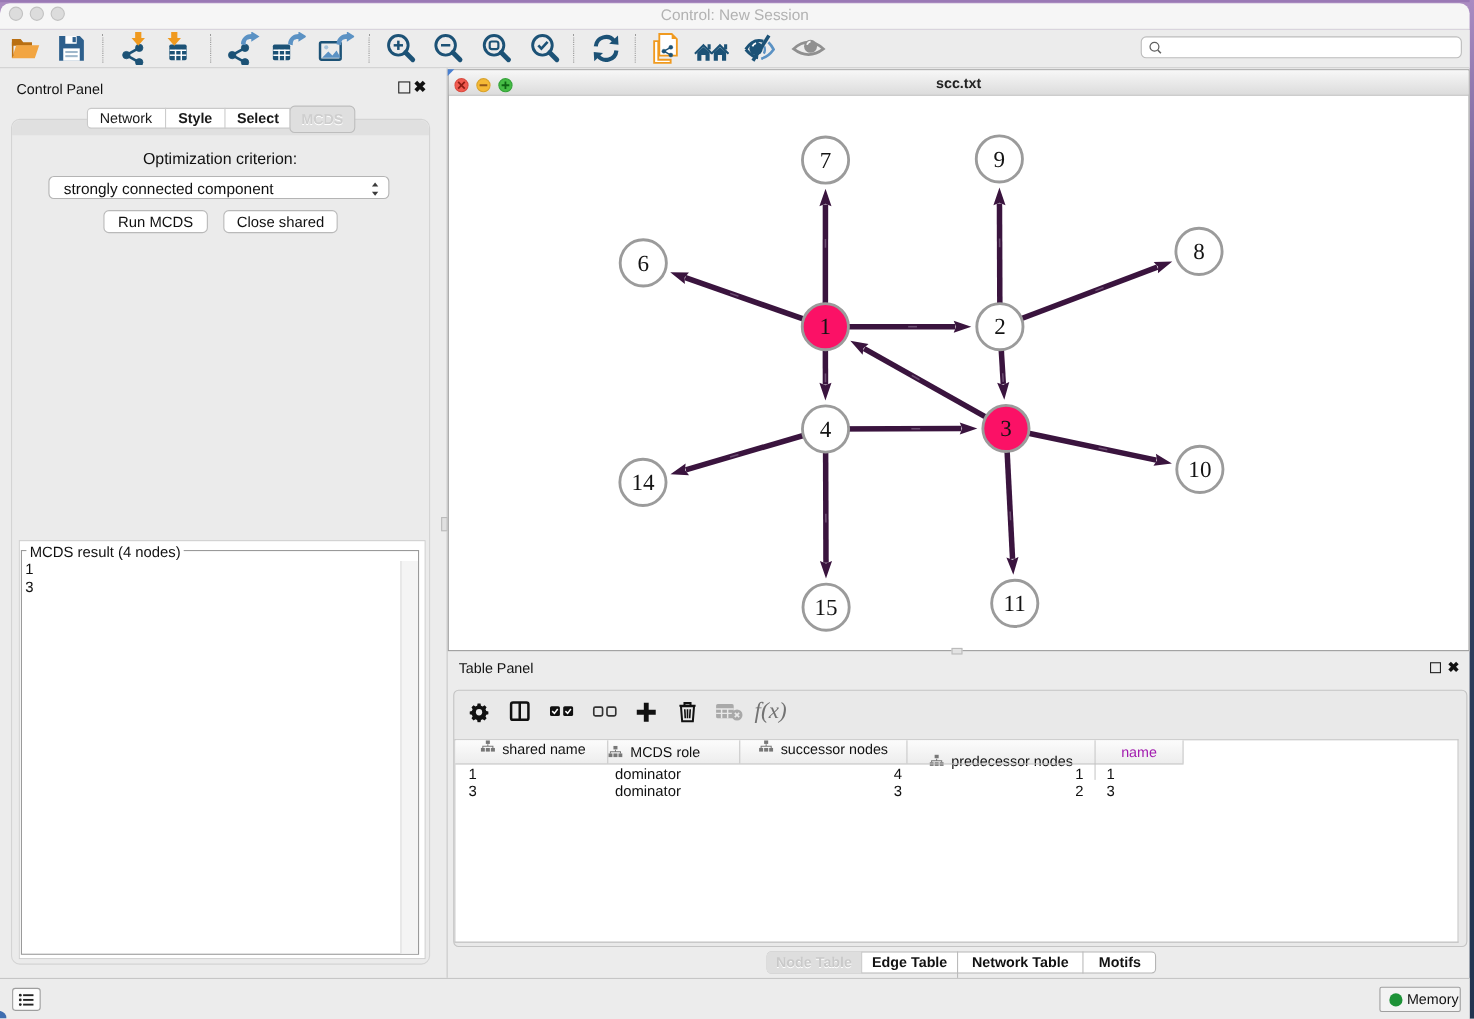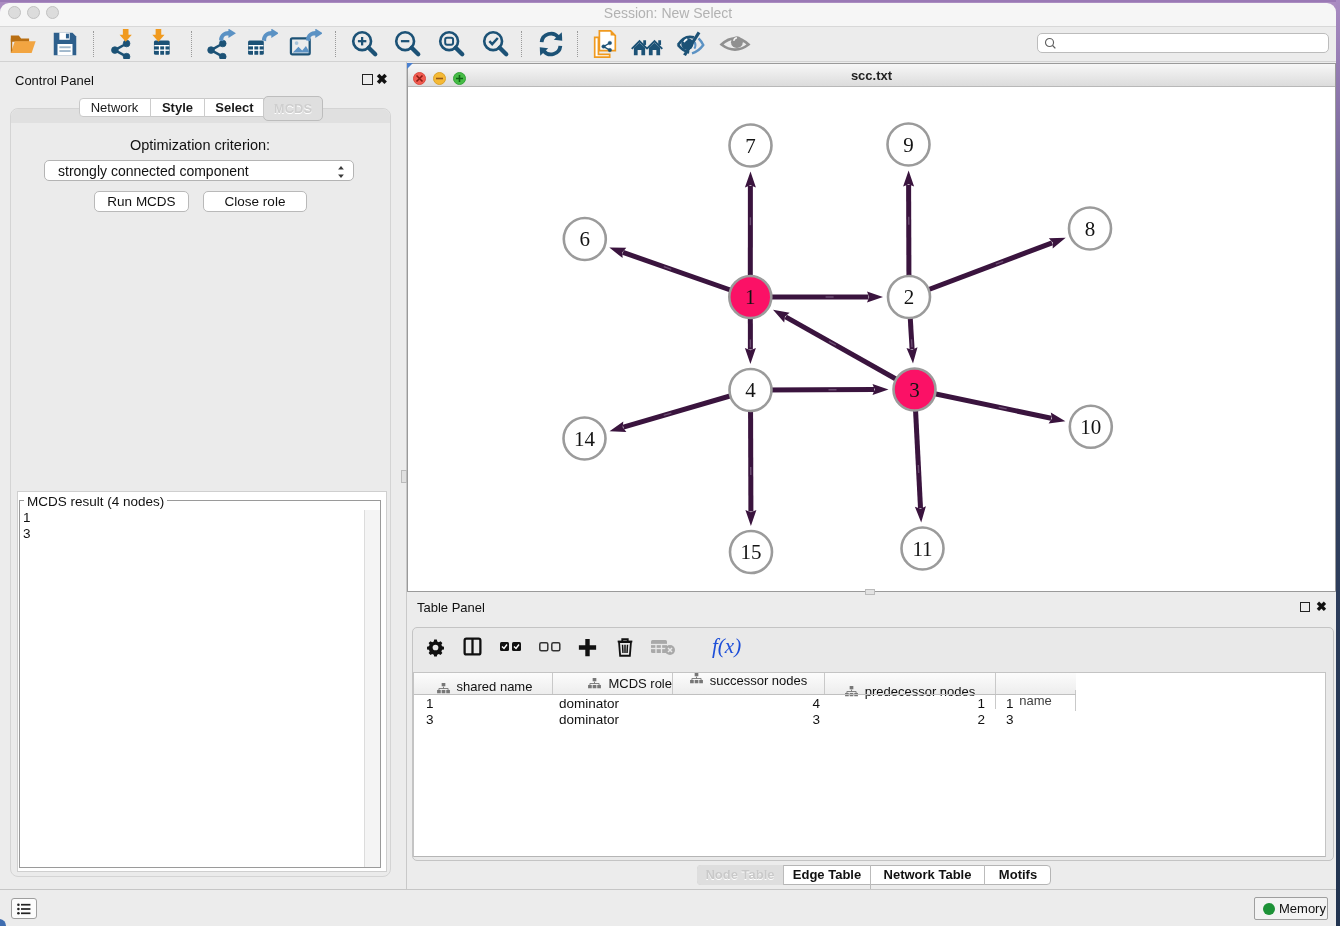--- a/index.html
+++ b/index.html
@@ -11,21 +11,21 @@
 <body>
 
 <div class="abs" style="left:0;top:0;width:1340px;height:27px;background:#ab8cc1;border-top:2px solid #9a79b5;"></div>
 <div class="abs" style="left:1336px;top:0;width:4px;height:926px;background:linear-gradient(#a98bc2 0%,#8873a8 12%,#4e5378 30%,#31405f 55%,#253754 80%,#223450 100%);"></div>
 <div class="abs" style="left:0;top:3px;width:1336px;height:24px;background:#f6f6f6;border-radius:9px 9px 0 0;border-bottom:1px solid #d8d8d8;"></div>
 <div class="abs" style="left:8px;top:6px;width:120px;height:14px;">
   <span style="position:absolute;left:0;top:0;width:13px;height:13px;border-radius:50%;background:#dcdcdc;border:1px solid #c2c2c2;"></span>
   <span style="position:absolute;left:19px;top:0;width:13px;height:13px;border-radius:50%;background:#dcdcdc;border:1px solid #c2c2c2;"></span>
   <span style="position:absolute;left:38px;top:0;width:13px;height:13px;border-radius:50%;background:#dcdcdc;border:1px solid #c2c2c2;"></span>
 </div>
-<div class="abs" style="left:0;top:5px;width:1336px;text-align:center;font-size:14px;color:#b2b2b2;">Session: New Select</div>
+<div class="abs" style="left:0;top:5px;width:1336px;text-align:center;font-size:14px;color:#b2b2b2;">Control: New Session</div>
 
 <div class="abs" style="left:0;top:27px;width:1336px;height:35px;background:#ececec;border-bottom:1px solid #d2d2d2;"></div>
 <div class="ticon" style="left:8px;top:29px;width:30px;height:30px">
     <svg viewBox="0 0 32 32">
       <path d="M3 7 h8.5 l2.5 3 h8.5 v3.5 h-19.5z" fill="#b96f12"></path>
       <path d="M3 25.5 L7.2 13 H29.5 L25.2 25.5 Z" fill="#f2a541"></path>
       <path d="M3 25.5 L3 10 l1.5 0 0 13z" fill="#b96f12"></path>
     </svg>
   </div>
 <div class="ticon" style="left:50px;top:29px;width:30px;height:30px">
@@ -230,21 +230,21 @@
 <div class="abs" style="left:205px;top:98px;width:59px;height:19px;line-height:19px;text-align:center;font-size:13px;font-weight:600;color:#1a1a1a;">Select</div>
 
 <div class="abs" style="left:0;top:137px;width:400px;text-align:center;font-size:14.5px;color:#111;">Optimization criterion:</div>
 <div class="abs" style="left:44px;top:160px;width:310px;height:21px;background:#fff;border:1px solid #b4b4b4;border-radius:5px;font-size:14px;color:#111;line-height:20px;padding-left:13px;">strongly connected component
   <svg viewBox="0 0 10 16" style="position:absolute;right:8px;top:3.5px;width:8px;height:14px;">
       <path d="M5 0.5 L8.6 5 H1.4z" fill="#3a3a3a"></path>
       <path d="M5 15.5 L1.4 11 H8.6z" fill="#3a3a3a"></path>
     </svg>
 </div>
 <div class="abs" style="left:94px;top:191px;width:95px;height:21px;background:#fff;border:1px solid #b9b9b9;border-radius:5px;text-align:center;line-height:19px;font-size:13.5px;color:#111;">Run MCDS</div>
-<div class="abs" style="left:203px;top:191px;width:104px;height:21px;background:#fff;border:1px solid #b9b9b9;border-radius:5px;text-align:center;line-height:19px;font-size:13.5px;color:#111;">Close role</div>
+<div class="abs" style="left:203px;top:191px;width:104px;height:21px;background:#fff;border:1px solid #b9b9b9;border-radius:5px;text-align:center;line-height:19px;font-size:13.5px;color:#111;">Close shared</div>
 
 <div class="abs" style="left:17px;top:491px;width:370px;height:381px;background:#fff;border:1px solid #cfcfcf;"></div>
 <div class="abs" style="left:19px;top:500px;width:362px;height:368px;border:1px solid #9a9a9a;"></div>
 <div class="abs" style="left:24px;top:494px;background:#fff;padding:0 3px;font-size:13.5px;color:#111;">MCDS result (4 nodes)</div>
 <div class="abs" style="left:364px;top:510px;width:16px;height:357px;background:#f4f4f4;border-left:1px solid #dcdcdc;"></div>
 <div class="abs" style="left:23px;top:510px;font-size:13.5px;color:#111;line-height:16.3px;">1<br>3</div>
 
 <div class="abs" style="left:400px;top:62px;width:7px;height:827px;background:#ececec;border-right:1px solid #c9c9c9;"></div>
 <div class="abs" style="left:401px;top:470px;width:6px;height:13px;background:#e0e0e0;border:1px solid #bbb;"></div>
 
@@ -391,36 +391,36 @@
       <g stroke="#e9e9e9" stroke-width="1.3">
         <line x1="1" y1="7.5" x2="17" y2="7.5"></line>
         <line x1="1" y1="11.5" x2="17" y2="11.5"></line>
         <line x1="6" y1="7.5" x2="6" y2="16"></line>
         <line x1="11.5" y1="7.5" x2="11.5" y2="16"></line>
       </g>
       <circle cx="20" cy="13" r="5" fill="#a9a9a9"></circle>
       <path d="M18 11 l4 4 M22 11 l-4 4" stroke="#e9e9e9" stroke-width="1.5"></path>
     </svg>
   </div>
-<div class="abs" style="left:686px;top:634px;width:36px;height:26px;font-family:'Liberation Serif',serif;font-style:italic;font-size:21px;color:#1d4ed8;margin-left:26px;">f(x)</div>
+<div class="abs" style="left:686px;top:634px;width:36px;height:26px;font-family:'Liberation Serif',serif;font-style:italic;font-size:21px;color:#737373;">f(x)</div>
 
 <div class="abs" style="left:413px;top:672px;width:913px;height:185px;background:#fff;border:1px solid #c4c4c4;border-bottom:1px solid #b5b5b5;"></div>
 <div class="abs" style="left:414px;top:673px;width:662px;height:21px;background:linear-gradient(#fcfcfc,#ededed);"></div>
-<div class="abs" style="left:417px;top:673px;width:136px;height:21px;display:flex;align-items:flex-end;justify-content:center;font-size:13px;color:#111;border-right:1px solid #c9c9c9;"><svg viewBox="0 0 14 12" class="sorti">
+<div class="abs" style="left:417px;top:673px;width:136px;height:21px;display:flex;align-items:flex-start;justify-content:center;font-size:13px;color:#111;border-right:1px solid #c9c9c9;"><svg viewBox="0 0 14 12" class="sorti">
       <g fill="#777">
         <rect x="5" y="0" width="4" height="3.6"></rect>
         <rect x="0" y="7.6" width="4" height="3.6"></rect>
         <rect x="5" y="7.6" width="4" height="3.6"></rect>
         <rect x="10" y="7.6" width="4" height="3.6"></rect>
       </g>
       <g stroke="#777" stroke-width="1">
         <path d="M7 4 v2 M2 7.6 V6 h10 v1.6" fill="none"></path>
       </g>
     </svg>shared name</div>
-<div class="abs" style="left:553px;top:673px;width:120px;height:21px;display:flex;align-items:center;justify-content:flex-end;font-size:13px;color:#111;border-right:1px solid #c9c9c9;"><svg viewBox="0 0 14 12" class="sorti">
+<div class="abs" style="left:553px;top:673px;width:120px;height:21px;display:flex;align-items:center;justify-content:flex-start;font-size:13px;color:#111;border-right:1px solid #c9c9c9;"><svg viewBox="0 0 14 12" class="sorti">
       <g fill="#777">
         <rect x="5" y="0" width="4" height="3.6"></rect>
         <rect x="0" y="7.6" width="4" height="3.6"></rect>
         <rect x="5" y="7.6" width="4" height="3.6"></rect>
         <rect x="10" y="7.6" width="4" height="3.6"></rect>
       </g>
       <g stroke="#777" stroke-width="1">
         <path d="M7 4 v2 M2 7.6 V6 h10 v1.6" fill="none"></path>
       </g>
     </svg>MCDS role</div>
@@ -439,21 +439,21 @@
       <g fill="#777">
         <rect x="5" y="0" width="4" height="3.6"></rect>
         <rect x="0" y="7.6" width="4" height="3.6"></rect>
         <rect x="5" y="7.6" width="4" height="3.6"></rect>
         <rect x="10" y="7.6" width="4" height="3.6"></rect>
       </g>
       <g stroke="#777" stroke-width="1">
         <path d="M7 4 v2 M2 7.6 V6 h10 v1.6" fill="none"></path>
       </g>
     </svg>predecessor nodes</div>
-<div class="abs" style="left:996px;top:673px;width:80px;height:21px;display:flex;align-items:center;justify-content:center;font-size:13px;color:#404040;border-right:1px solid #c9c9c9;margin-top:17px;">name</div>
+<div class="abs" style="left:996px;top:673px;width:80px;height:21px;display:flex;align-items:center;justify-content:center;font-size:13px;color:#a21caf;border-right:1px solid #c9c9c9;">name</div>
 <div class="abs" style="left:414px;top:694px;width:662px;height:1px;background:#c0c0c0;"></div>
 
 <div class="abs" style="left:414px;top:696px;width:911px;height:16px;font-size:13.5px;color:#111;">
   <span class="abs" style="left:12px;">1</span>
     <span class="abs" style="left:145px;">dominator</span>
   <span class="abs" style="left:320px;width:86px;text-align:right;">4</span>
   <span class="abs" style="left:495px;width:76px;text-align:right;">1</span>
   <span class="abs" style="left:592px;">1</span>
 </div>
 <div class="abs" style="left:414px;top:712px;width:911px;height:16px;font-size:13.5px;color:#111;">

